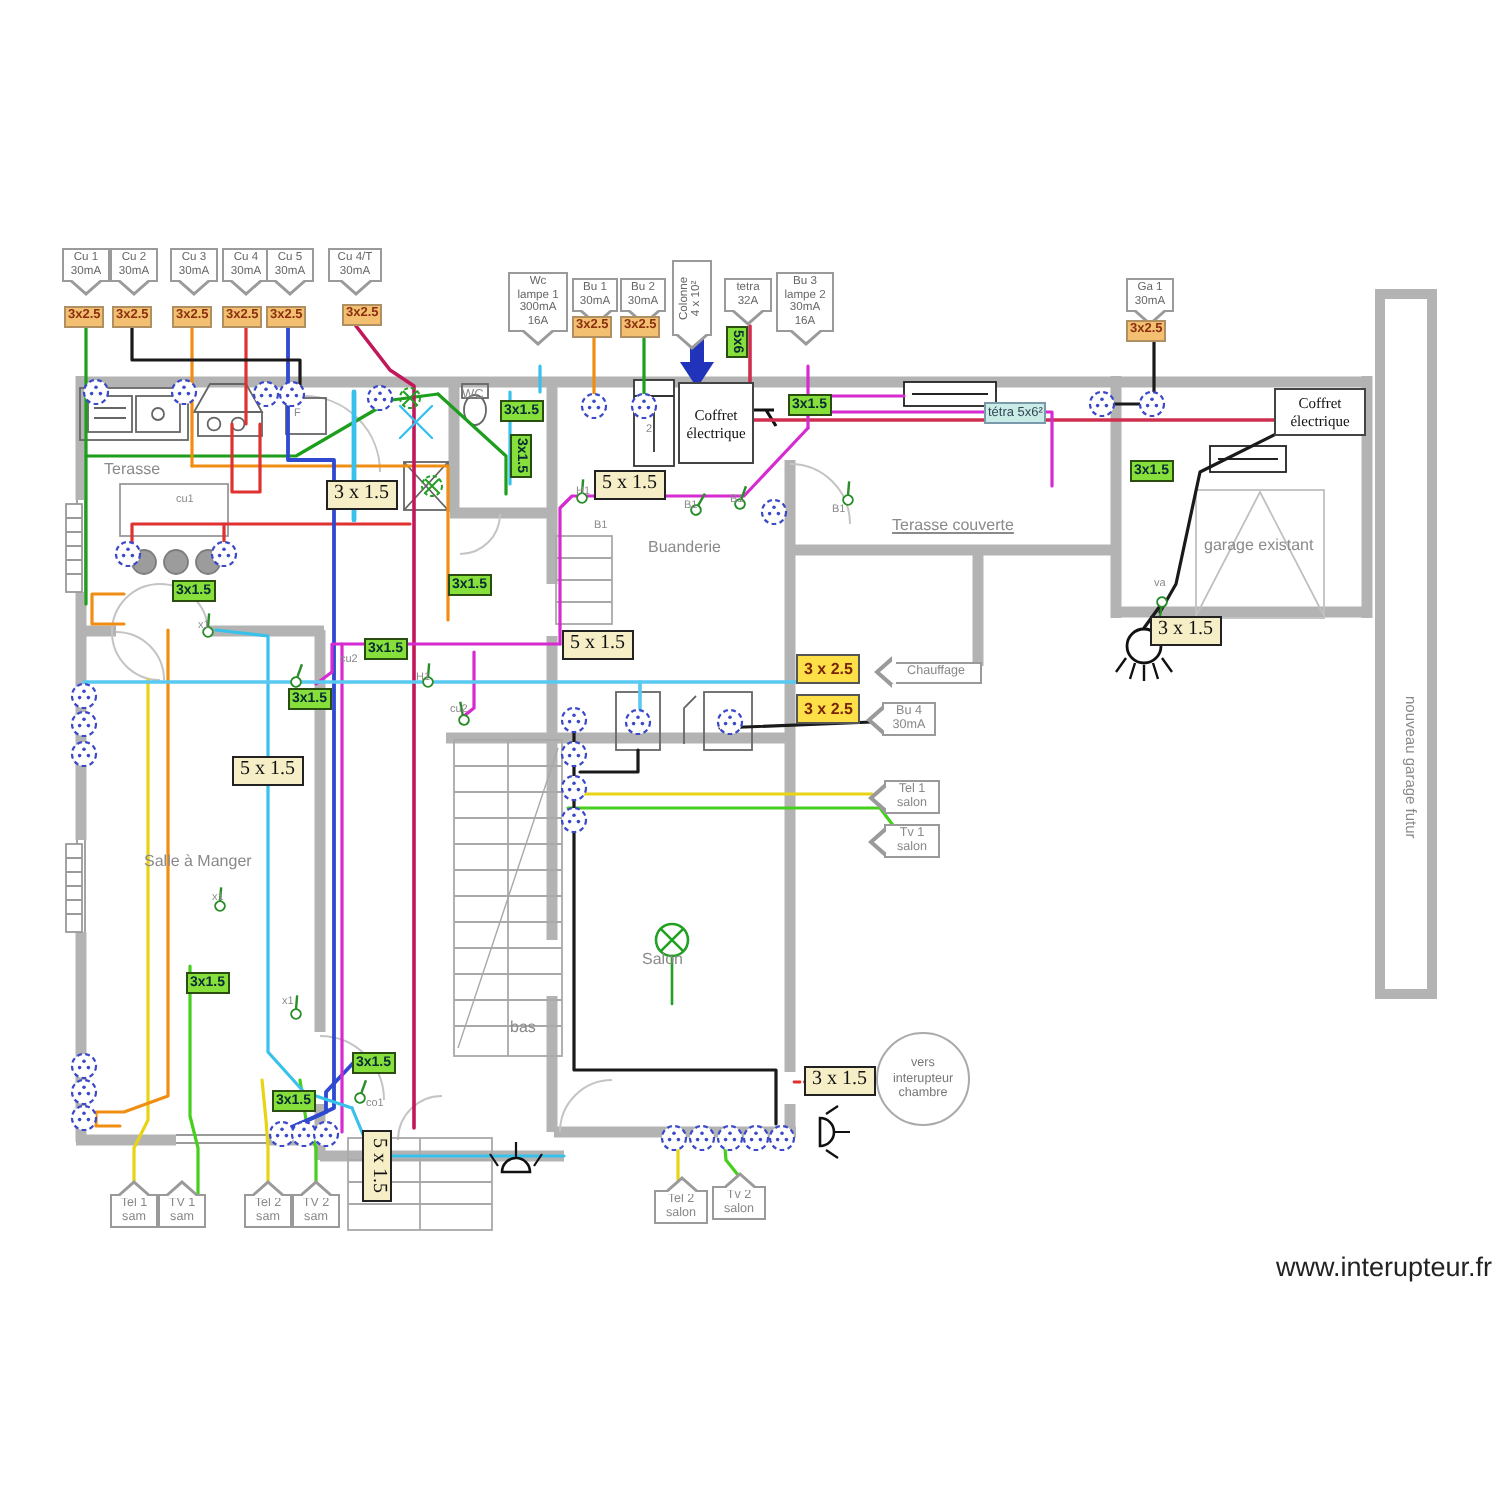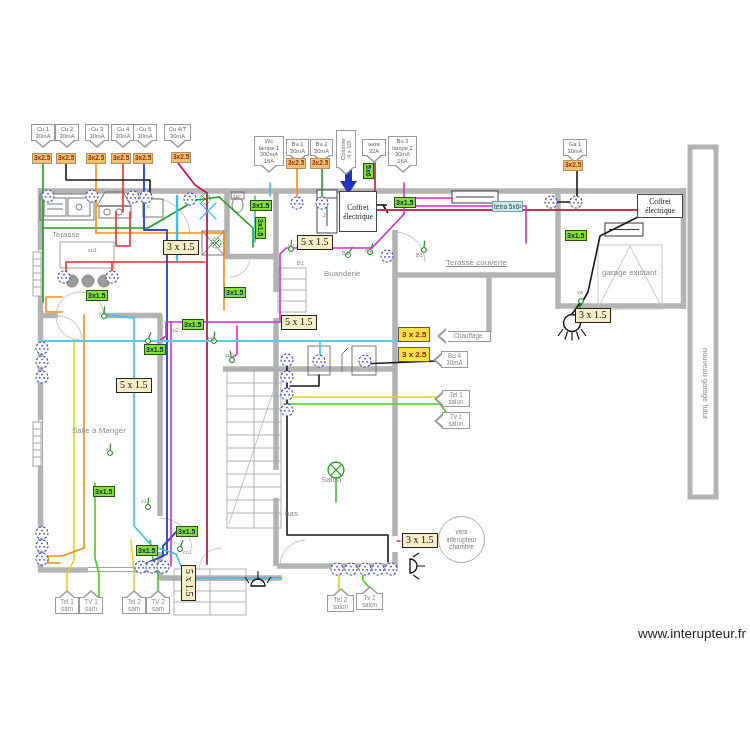--- a/index.html
+++ b/index.html
@@ -462,21 +462,21 @@
       <div class="lbl lbl-be rot90" style="left: 196px; top: 565px;">5 x 1.5</div>
       <div class="lbl lbl-be" style="left: 163px; top: 240px;">3 x 1.5</div>
       <div class="lbl lbl-be" style="left: 575px; top: 308px;">3 x 1.5</div>
       <div class="lbl lbl-be" style="left: 402px; top: 533px;">3 x 1.5</div>
       <div class="lbl lbl-te" style="left: 492px; top: 201px;">tétra 5x6²</div>
       <div class="room" style="left: 52px; top: 230px;">Terasse</div>
       <div class="room" style="left: 72px; top: 426px;">Salle à Manger</div>
       <div class="room" style="left: 324px; top: 269px;">Buanderie</div>
       <div class="room" style="left: 446px; top: 258px; text-decoration: underline;">Terasse couverte</div>
       <div class="room" style="left: 321px; top: 447px; margin-top: 28px;">Salon</div>
-      <div class="room" style="left: 243px; top: 509px; padding-left: 42px;">bas</div>
+      <div class="room" style="left: 255px; top: 509px;">bas</div>
       <div class="room" style="left: 602px; top: 268px;">garage existant</div>
       <div class="room" style="left: 231px; top: 194px; font-size: 6.5px;">WC</div>
       <div class="room rot90" style="left: 710px; top: 348px; font-size: 7.5px;">nouveau garage futur</div>
       <div class="panel" style="left: 339px; top: 191px; width: 38px; height: 41px;">Coffret
 électrique</div>
       <div class="panel" style="left: 637px; top: 194px; width: 46px; height: 24px;">Coffret
 électrique</div>
       <div class="note" style="left: 438px; top: 516px;">vers
 interupteur
 chambre</div>

